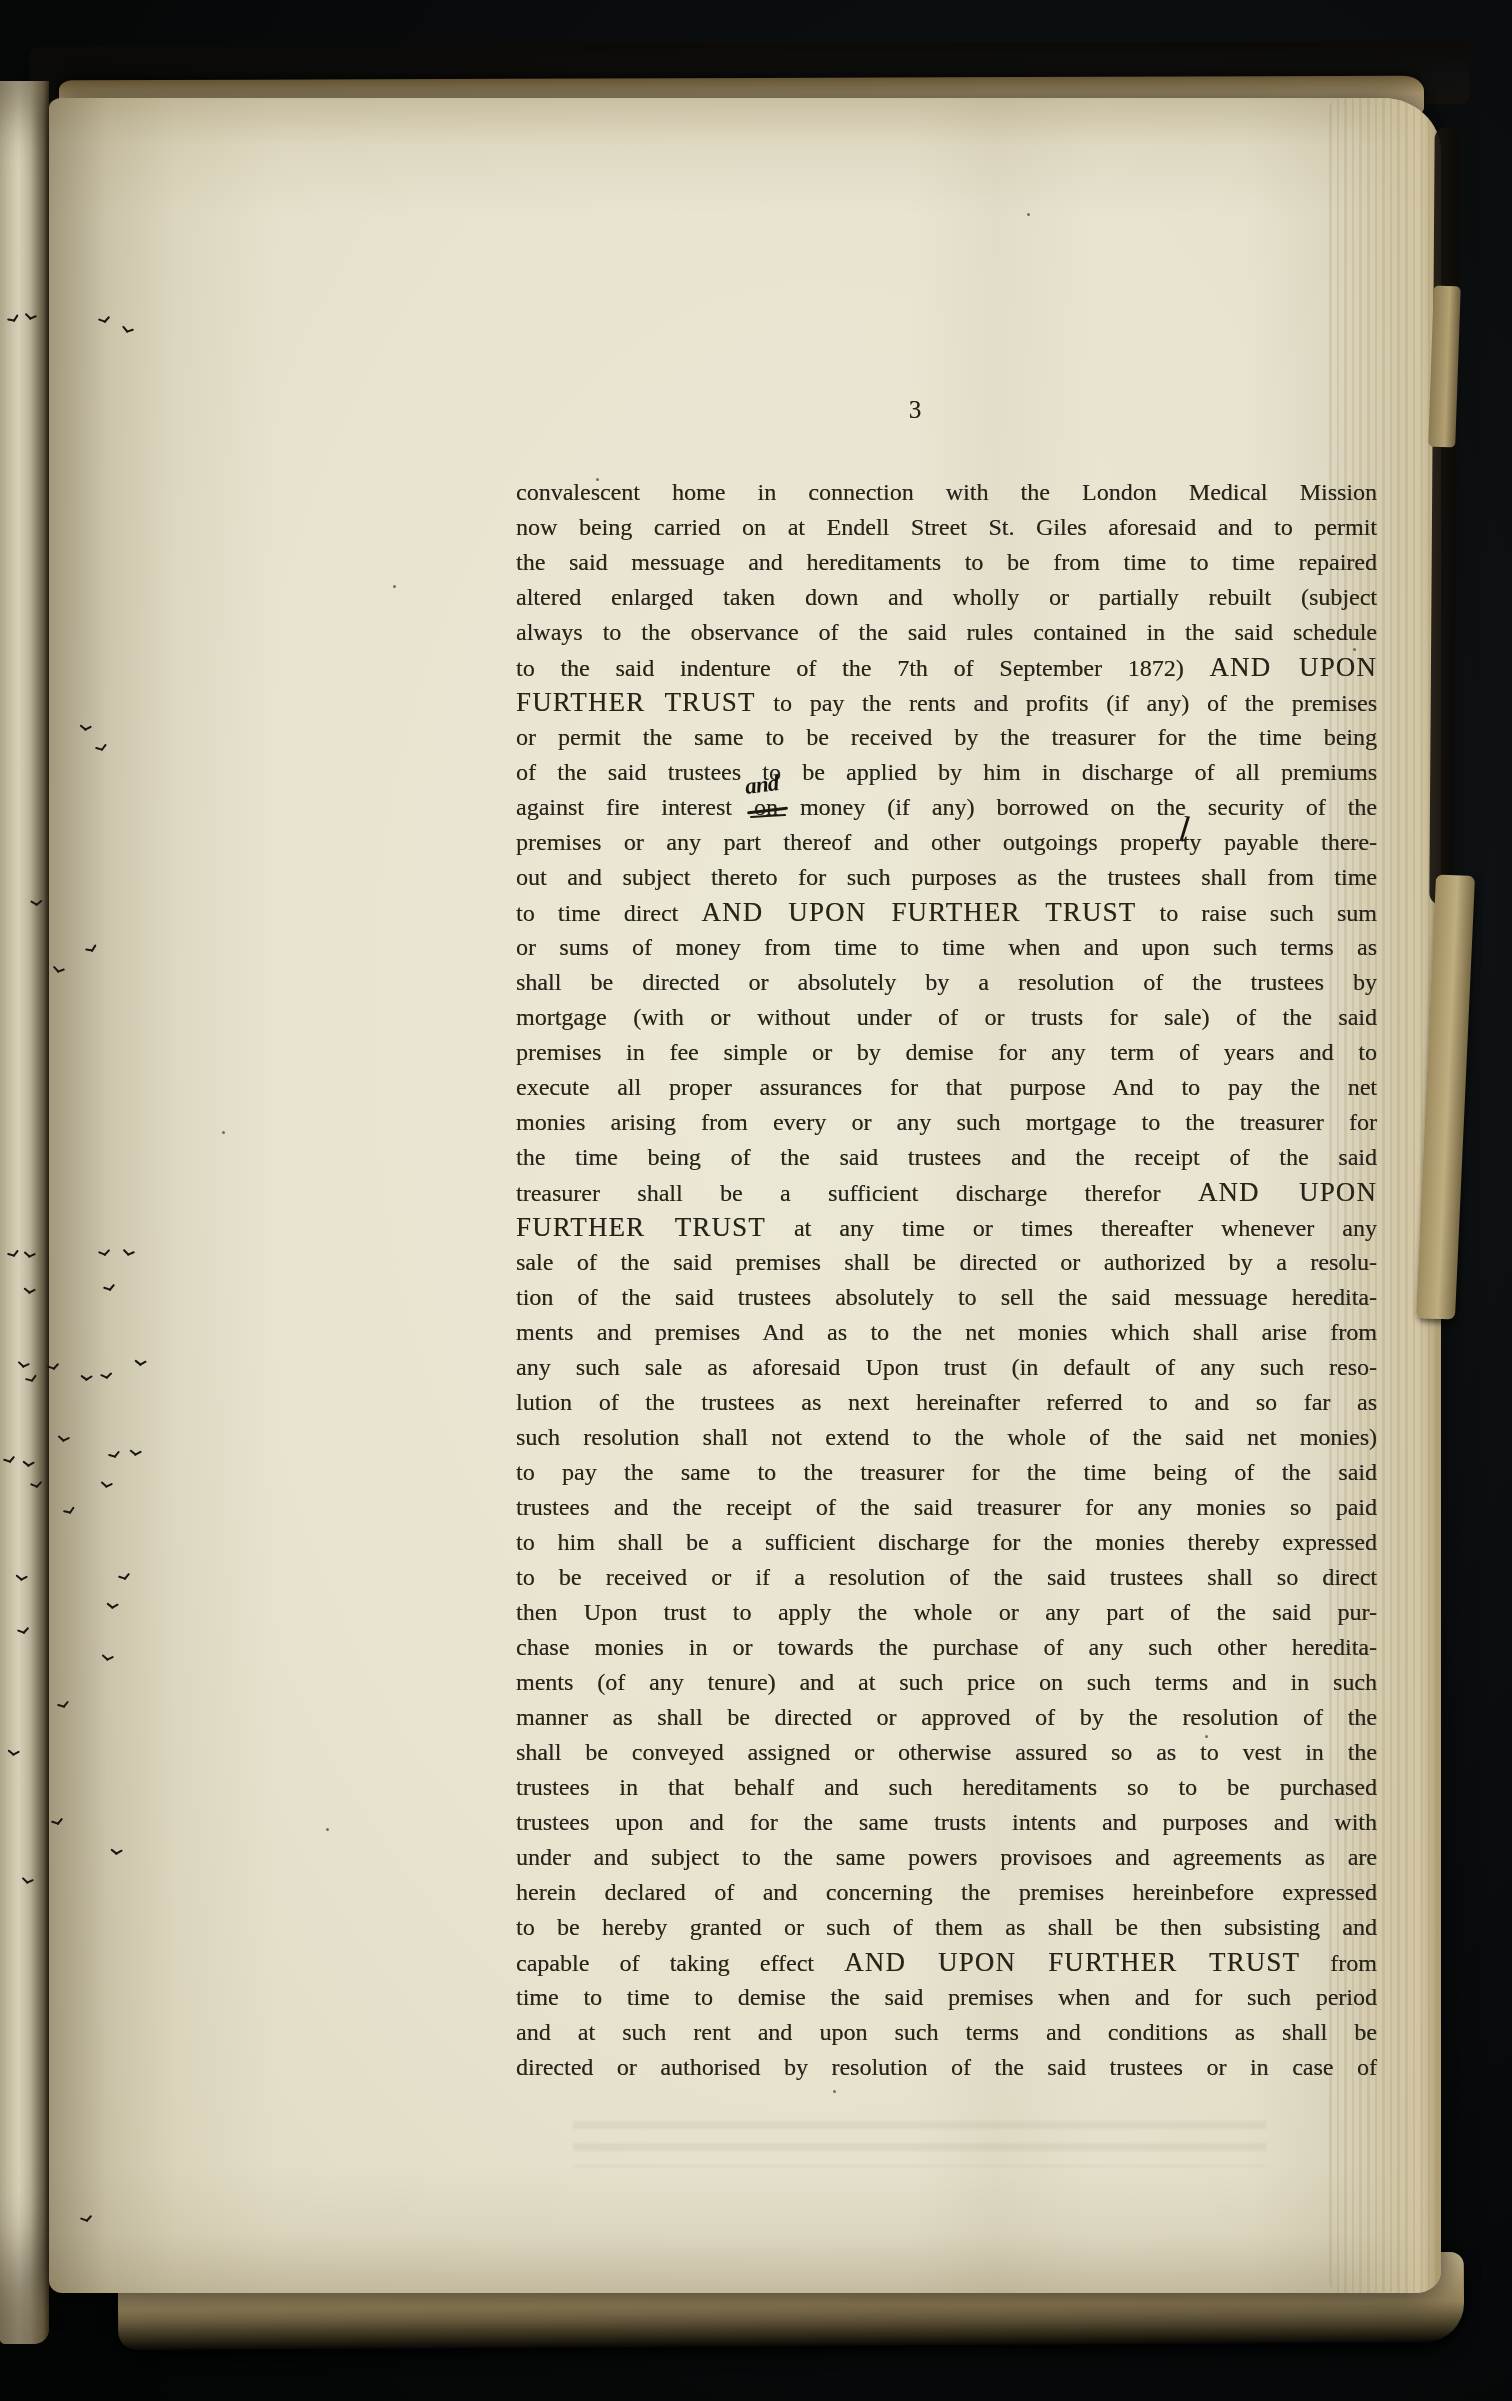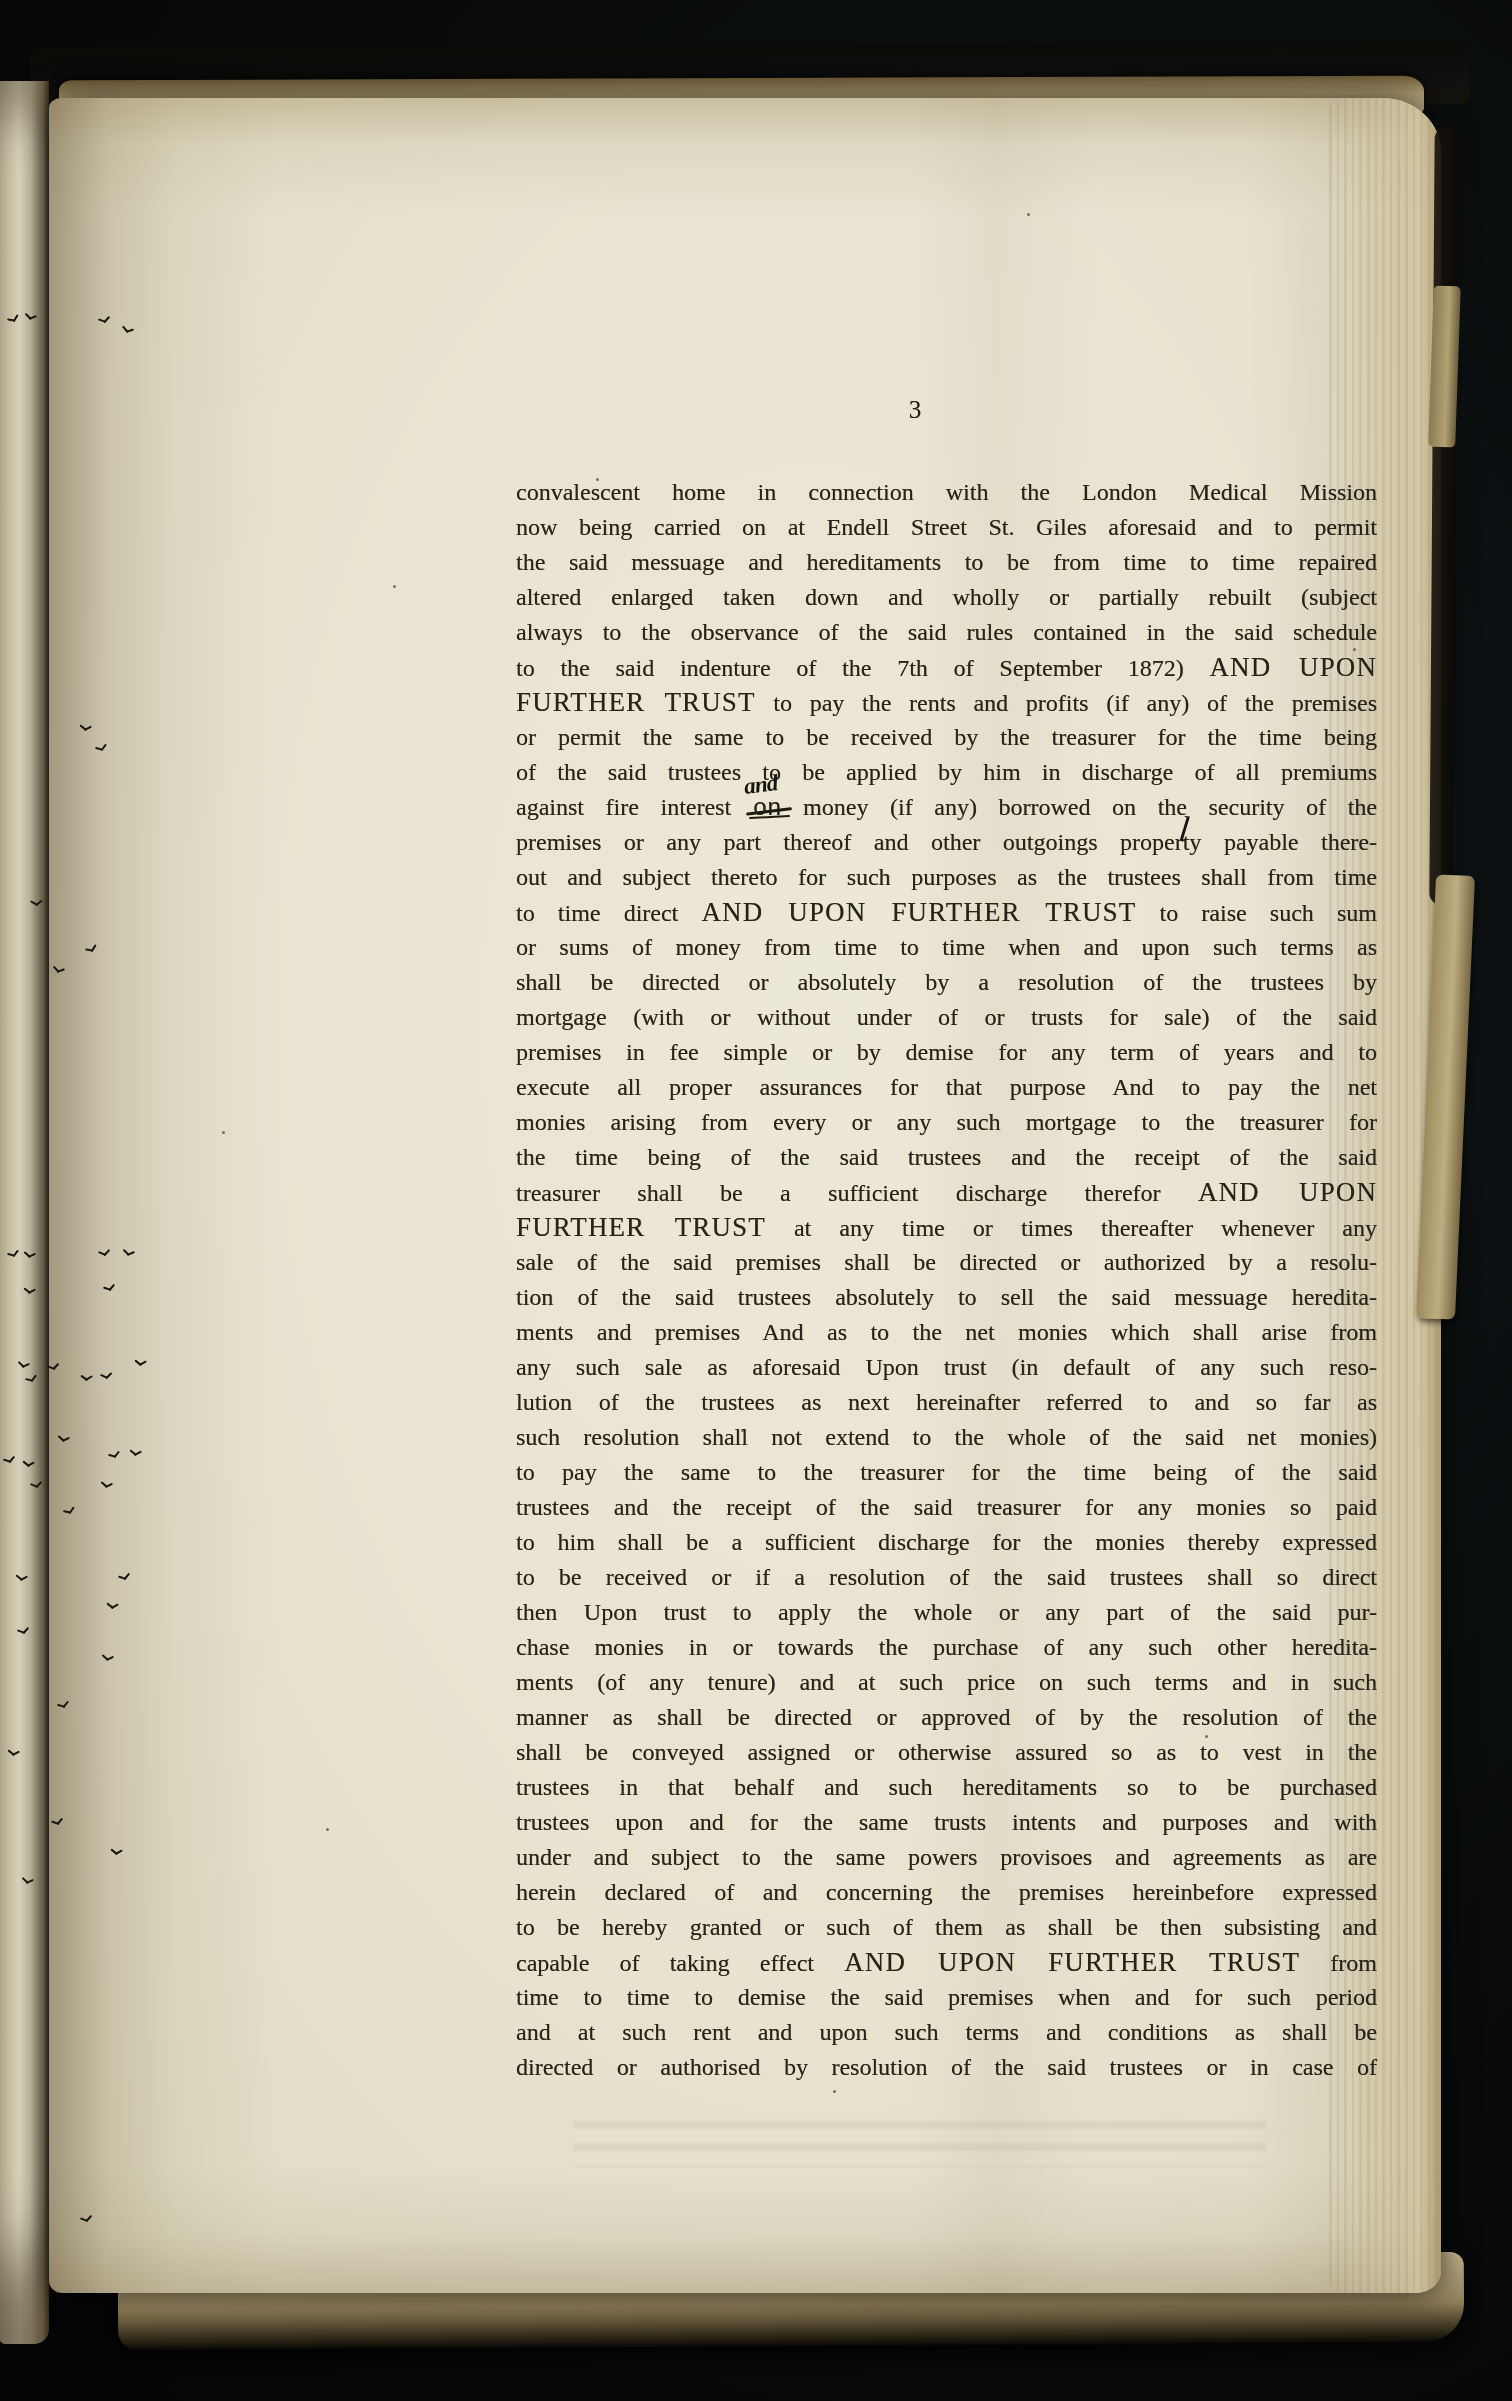--- a/index.html
+++ b/index.html
@@ -79,21 +79,21 @@
   .text-block{position:absolute;left:435px;top:377px;width:861px;margin-left:32px;}
   .line{
     text-align:justify;text-align-last:justify;
     font-size:24px;line-height:35px;height:35px;overflow:visible;
     color:#272318;text-shadow:0.3px 0.3px 0.5px rgba(35,30,20,.5);
     word-spacing:0.4px;
   }
   .caps{font-size:1.12em;letter-spacing:1.2px;}
   
   .strike-wrap{position:relative;display:inline-block;}
-  .struck{position:relative;display:inline-block;font-family:Liberation Mono, monospace;}
+  .struck{position:relative;display:inline-block;}
   .struck::before{content:"";position:absolute;left:-6.8px;right:-10px;top:54%;height:2.5px;background:#1d1a12;transform:rotate(-7deg);border-radius:1.7px;}
   .struck::after{content:"";position:absolute;left:-4.2px;right:-7.6px;top:70%;height:2px;background:#1d1a12;transform:rotate(-3deg);border-radius:1.7px;}
   .hw-insert{
     position:absolute;left:-8.5px;top:-23px;font-style:italic;font-weight:bold;
     font-size:23px;letter-spacing:-0.8px;transform:rotate(-7deg);color:#171410;
     text-shadow:none;white-space:nowrap;
   }
   
   .overwrite-wrap{position:relative;display:inline-block;}
   .hw-over{

